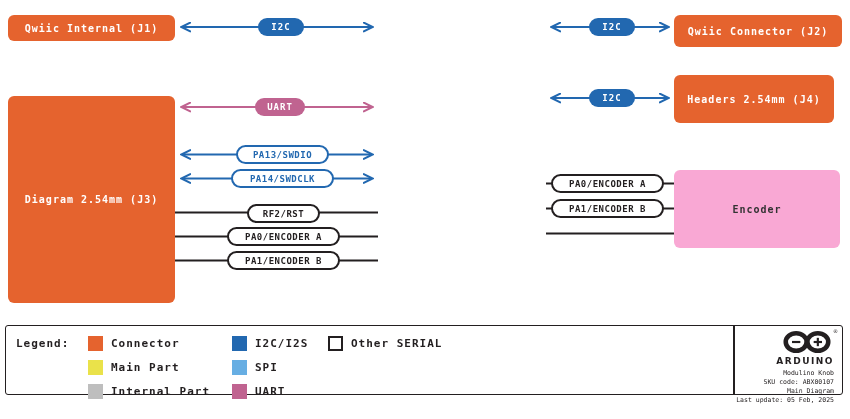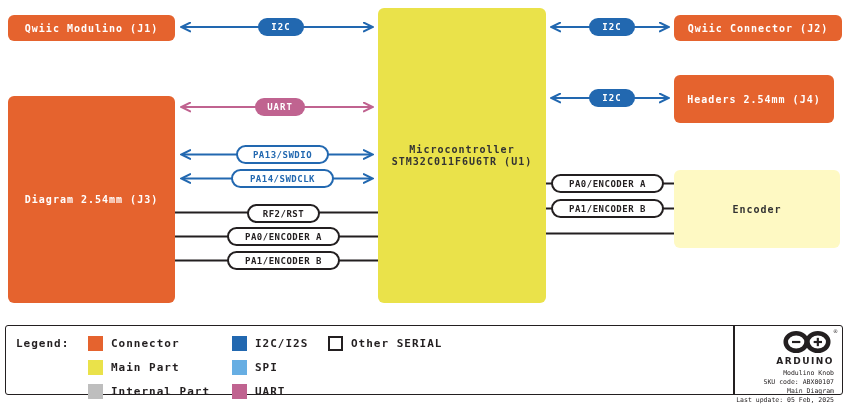--- a/index.html
+++ b/index.html
@@ -11,28 +11,28 @@
   #wires { position:absolute; left:0; top:0; }
 
   
   .block {
     position:absolute; display:flex; align-items:center; justify-content:center;
     text-align:center; font-weight:bold; border-radius:6px; letter-spacing:1px;
     font-size:10px; box-sizing:border-box;
   }
   .block.orange { background:#E5632E; color:#ffffff; }
   #block-j1 { left:8px;  top:15px;  width:167px; height:26px; }
-  #block-j2 { left:674px; top:15px; width:168px; height:26px; }
+  #block-j2 { left:674px; top:15px; width:168px; height:32px; }
   #block-j4 { left:674px; top:75px; width:160px; height:48px; }
   #block-j3 { left:8px;  top:96px;  width:167px; height:207px; }
   #block-mcu {
     left:378px; top:8px; width:168px; height:295px;
     background:#EAE24A; color:#333333; flex-direction:column; line-height:12px;
   }
-  #block-encoder { left:674px; top:170px; width:166px; height:78px; background:#fef9c3; color:#333333; }
+  #block-encoder { left:674px; top:170px; width:166px; height:78px; background:#f9a8d4; color:#333333; }
 
   
   .bus-badge {
     position:absolute; display:flex; align-items:center; justify-content:center;
     color:#ffffff; font-weight:bold; font-size:9px; letter-spacing:1px;
     border-radius:9px; height:18px;
   }
   .bus-badge.blue { background:#2268B0; }
   .bus-badge.pink { background:#C06390; }
   #badge-i2c-j1 { left:258px; top:18px; width:46px; }
@@ -116,28 +116,24 @@
     <line x1="182" y1="154.5" x2="372" y2="154.5" stroke="#2268B0" stroke-width="2" marker-start="url(#ah-blue)" marker-end="url(#ah-blue)"></line>
     <line x1="182" y1="178.5" x2="372" y2="178.5" stroke="#2268B0" stroke-width="2" marker-start="url(#ah-blue)" marker-end="url(#ah-blue)"></line>
     <line x1="175" y1="212.5" x2="378" y2="212.5" stroke="#231F20" stroke-width="2"></line>
     <line x1="175" y1="236.5" x2="378" y2="236.5" stroke="#231F20" stroke-width="2"></line>
     <line x1="175" y1="260.5" x2="378" y2="260.5" stroke="#231F20" stroke-width="2"></line>
     <line x1="546" y1="183.5" x2="675" y2="183.5" stroke="#231F20" stroke-width="2"></line>
     <line x1="546" y1="208.5" x2="675" y2="208.5" stroke="#231F20" stroke-width="2"></line>
     <line x1="546" y1="233.5" x2="675" y2="233.5" stroke="#231F20" stroke-width="2"></line>
   </svg>
 
-  <div class="block orange" id="block-j1">Qwiic Modulino (J1)</div>
+  <div class="block orange" id="block-j1">Qwiic Internal (J1)</div>
   <div class="block orange" id="block-j2">Qwiic Connector (J2)</div>
   <div class="block orange" id="block-j4">Headers 2.54mm (J4)</div>
   <div class="block orange" id="block-j3">Diagram 2.54mm (J3)</div>
-  <div class="block" id="block-mcu">
-    <div>Microcontroller</div>
-    <div>STM32C011F6U6TR (U1)</div>
-  </div>
   <div class="block" id="block-encoder">Encoder</div>
 
   <div class="bus-badge blue" id="badge-i2c-j1">I2C</div>
   <div class="bus-badge blue" id="badge-i2c-j2">I2C</div>
   <div class="bus-badge blue" id="badge-i2c-j4">I2C</div>
   <div class="bus-badge pink" id="badge-uart">UART</div>
 
   <div class="pin-pill blue" id="pill-swdio">PA13/SWDIO</div>
   <div class="pin-pill blue" id="pill-swdclk">PA14/SWDCLK</div>
   <div class="pin-pill" id="pill-rst">RF2/RST</div>

